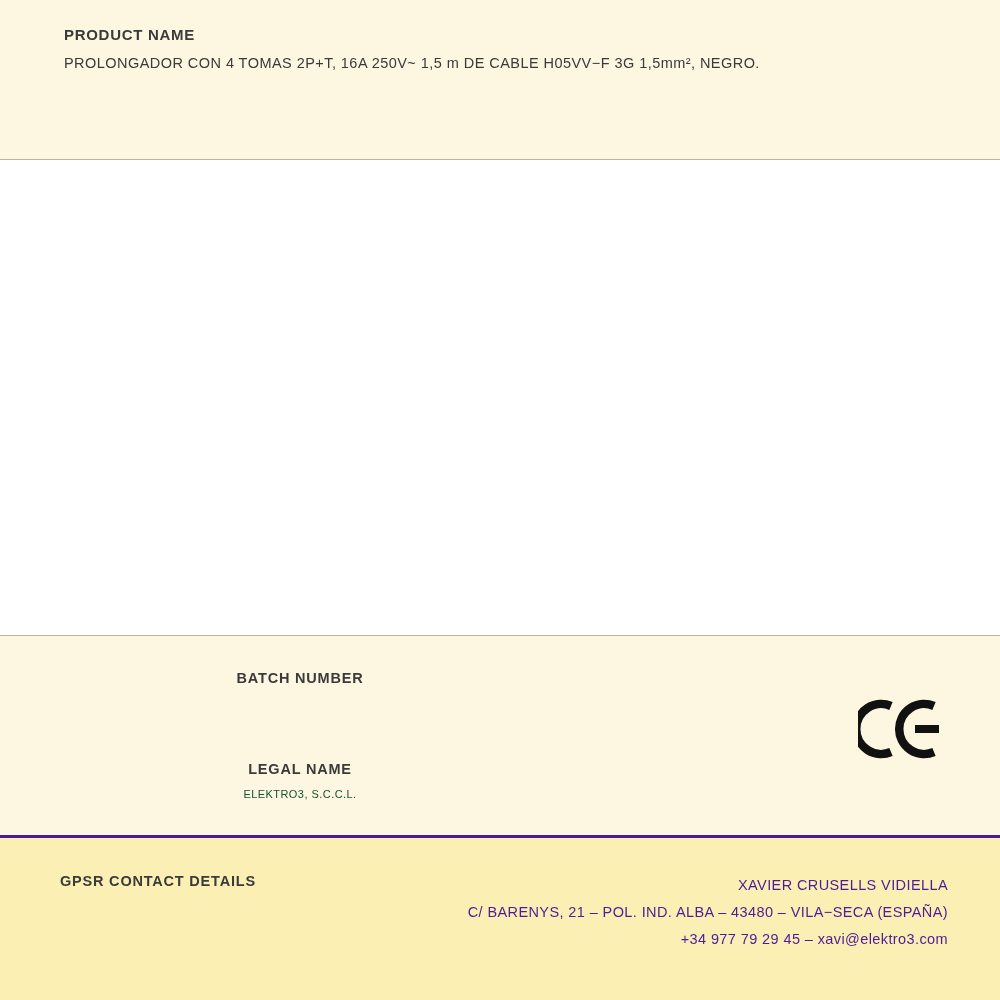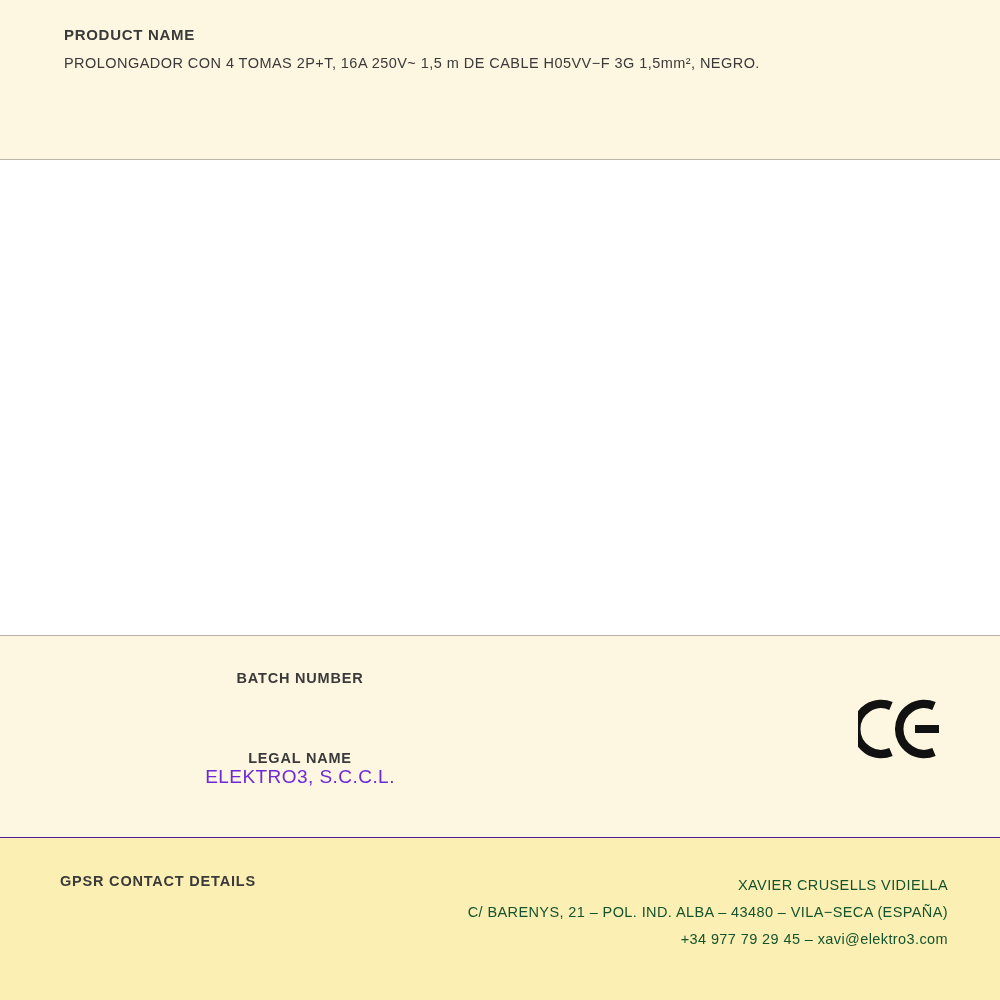--- a/index.html
+++ b/index.html
@@ -54,43 +54,43 @@
     background: #ffffff;
     flex: 1 1 auto;
     border-bottom: 1px solid #b9b5a6;
   }
 
   
   .mid-block {
     background: #fdf6e0;
     height: 202px;
     box-sizing: border-box;
-    border-bottom: 1px solid #4c1d95;
+    border-bottom: 3px solid #4c1d95;
     position: relative;
   }
   .mid-row {
     display: flex;
     width: 100%;
   }
   .mid-cell {
     width: 400px;
     text-align: center;
   }
   .mid-cell.first { margin-left: 100px; }
   .mid-title {
     font-size: 14.5px;
     font-weight: bold;
     letter-spacing: 0.8px;
     color: #3a3a3a;
   }
   .mid-value {
-    font-size: 19px;
+    font-size: 11px;
     letter-spacing: 0.45px;
-    color: #6d28d9;
-    margin-top: 0;
+    color: #14532d;
+    margin-top: 11px;
     min-height: 18px;
   }
   .row-1 { padding-top: 34px; }
   .row-2 { padding-top: 46px; flex-direction: column; }
 
   .ce-mark {
     position: absolute;
     right: 52px;
     top: 62px;
     width: 90px;
@@ -114,21 +114,21 @@
     letter-spacing: 0.8px;
     color: #3a3a3a;
   }
   .footer-lines {
     text-align: right;
     padding-right: 52px;
   }
   .footer-line {
     font-size: 14.5px;
     letter-spacing: 0.4px;
-    color: #14532d;
+    color: #4c1d95;
     line-height: 27px;
   }
 </style>
 </head>
 <body>
 
 <div class="sheet">
 
   <div class="top-block">
     <div class="label">PRODUCT NAME</div>

